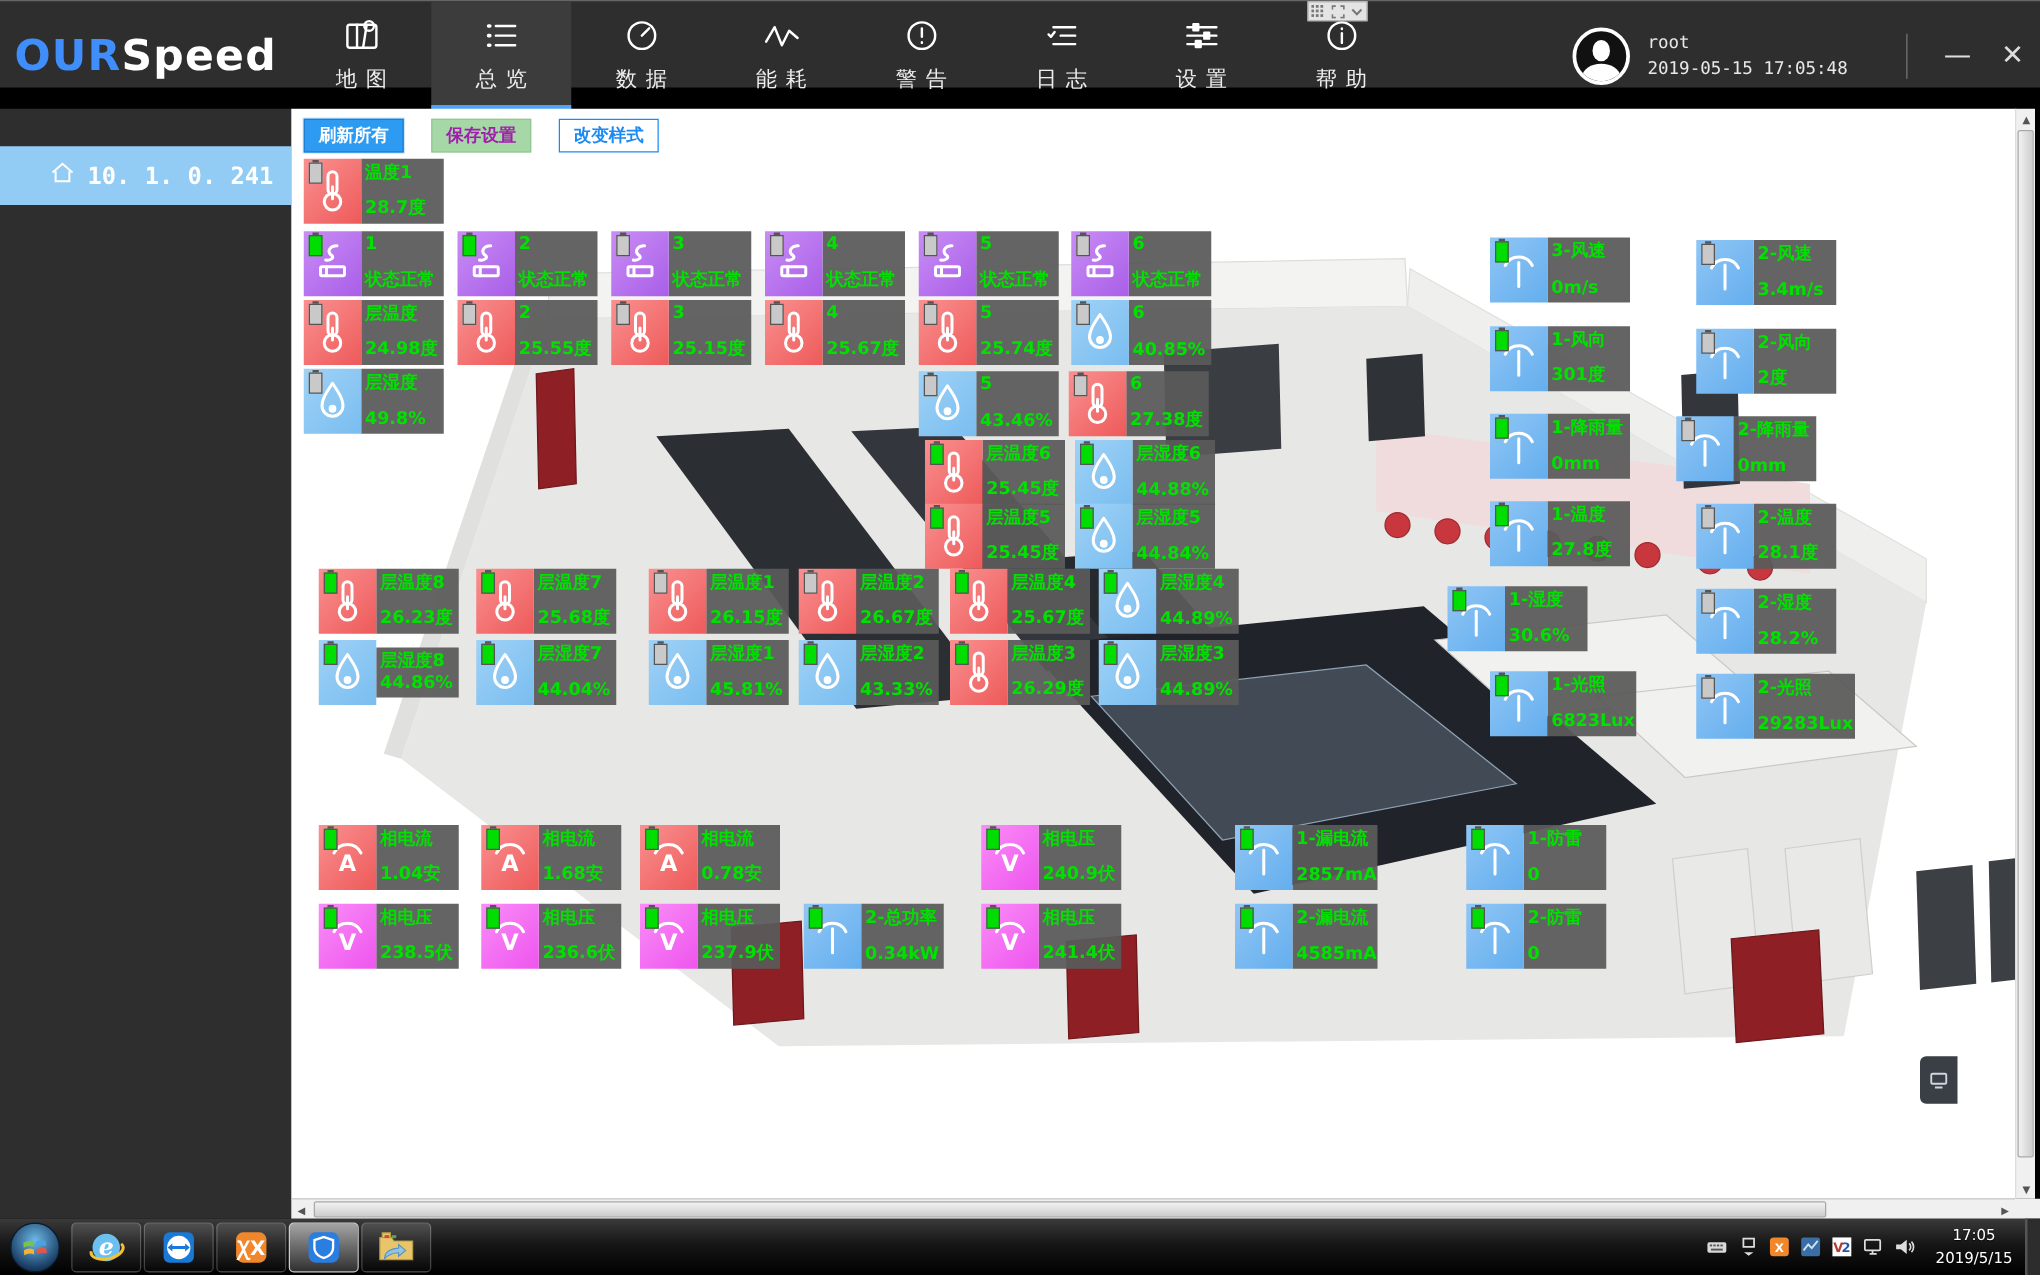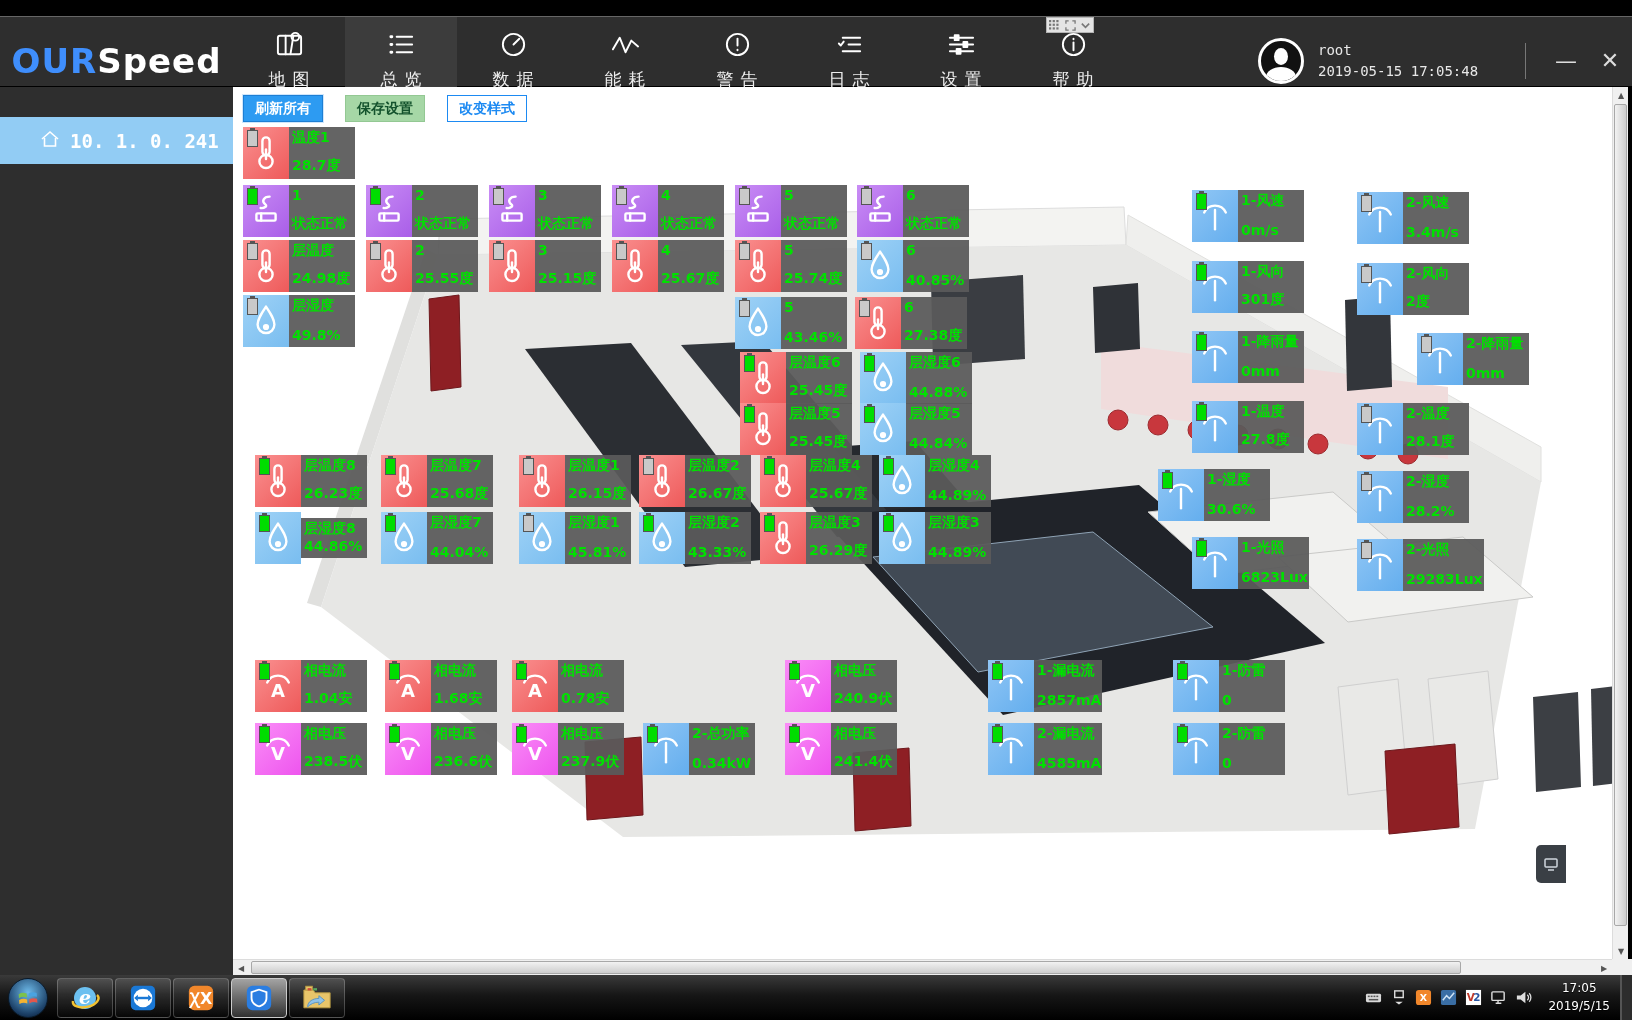--- a/index.html
+++ b/index.html
@@ -1,21 +1,21 @@
 <!DOCTYPE html>
 <html><head>
 <meta charset="utf-8">
 <style>
   * { box-sizing: border-box; margin: 0; padding: 0; }
   html,body { width:1632px; height:1020px; overflow:hidden; background:#000;
     font-family:"DejaVu Sans","Liberation Sans",sans-serif; }
   #app { position:absolute; left:0; top:0; width:1632px; height:1020px; }
 
   
-  .topbar { position:absolute; left:0; top:16px; width:1632px; height:70px; background:#2e2e2e; border-top:1px solid #666; }
+  .topbar { position:absolute; left:0; top:0; width:1632px; height:70px; background:#2e2e2e; border-top:1px solid #666; }
   .logo { position:absolute; left:0; top:0; width:233px; height:87px; display:flex; align-items:center; justify-content:center;
           font-size:34px; font-weight:bold; letter-spacing:1px;}
   .logo .p1 { color:#3f8efc; } .logo .p2 { color:#fff; }
   .nav { position:absolute; left:233px; top:0; height:87px; display:flex; }
   .nav-item { width:112px; height:87px; display:flex; flex-direction:column; align-items:center; justify-content:center;
               gap:9px; color:#eee; font-size:17px; cursor:pointer; position:relative; }
   .nav-item.active { background:#3c3c3c; }
   .nav-item.active::after { content:""; position:absolute; left:0; bottom:0; width:100%; height:4px; background:#4da3f5; }
   .nav-item .nicon svg { width:29px; height:29px; display:block; }
   .nav-item .nlabel { letter-spacing:7px; margin-right:-7px; }
@@ -40,21 +40,21 @@
                font-size:19px; font-weight:bold; cursor:pointer; font-family:"DejaVu Sans Mono","Liberation Mono",monospace;}
   .side-item.active { background:#92ccf4; }
   .side-item svg { width:20px; height:20px; }
 
   
   .content { position:absolute; left:233px; top:87px; width:1379px; height:872px; background:#fff; overflow:hidden; }
   .room-svg { position:absolute; left:0; top:0; }
   .toolbar { position:absolute; left:10px; top:8px; display:flex; gap:22px; z-index:30; }
   .btn { height:27px; padding:0 11px; font-size:14px; font-weight:bold; border:1px solid; display:flex; align-items:center; cursor:pointer; }
   .btn-primary { background:#2d9bf2; color:#fff; border-color:#1d7fd4; box-shadow:0 0 0 1px #cfe6fb; }
-  .btn-success { background:#a6d7a6; color:#14532d; border-color:#93c893; }
+  .btn-success { background:#a6d7a6; color:#a21caf; border-color:#93c893; }
   .btn-outline { background:#fff; color:#1d8af2; border-color:#1d8af2; }
 
   
   .badge { position:absolute; display:flex; width:112px; height:52px; z-index:20; cursor:pointer; }
   .sq { width:46px; height:52px; position:relative; display:flex; align-items:center; justify-content:center; flex:none; }
   .sq svg { width:30px; height:36px; }
   .c-red    { background:linear-gradient(135deg,#fa9090,#ee5a5a); }
   .c-blue   { background:linear-gradient(135deg,#9fd2f6,#79bdf0); }
   .c-purple { background:linear-gradient(135deg,#c98df5,#a95ee8); }
   .c-mag    { background:linear-gradient(135deg,#fa8df7,#ee55ee); }
@@ -875,21 +875,21 @@
         </div>
         <div class="badge" style="left: 959px; top: 103px;">
           <div class="sq c-mblue">
       <span class="batt green"></span>
             <svg viewBox="0 0 24 30" fill="none" stroke="#fff" stroke-width="2" stroke-linecap="round" stroke-linejoin="round">
               <path d="M3 12 A 10 10 0 0 1 21 12"></path>
               <path d="M12 10v16"></path>
             </svg>
     </div>
     <div class="lbl">
-      <span class="t">1-风速</span>
+      <span class="t">3-风速</span>
       <span class="v">0m/s</span>
     </div>
         </div>
         <div class="badge" style="left: 1124px; top: 105px;">
           <div class="sq c-mblue">
       <span class="batt gray"></span>
             <svg viewBox="0 0 24 30" fill="none" stroke="#fff" stroke-width="2" stroke-linecap="round" stroke-linejoin="round">
               <path d="M3 12 A 10 10 0 0 1 21 12"></path>
               <path d="M12 10v16"></path>
             </svg>
@@ -931,21 +931,21 @@
             <svg viewBox="0 0 24 30" fill="none" stroke="#fff" stroke-width="2" stroke-linecap="round" stroke-linejoin="round">
               <path d="M3 12 A 10 10 0 0 1 21 12"></path>
               <path d="M12 10v16"></path>
             </svg>
     </div>
     <div class="lbl">
       <span class="t">1-降雨量</span>
       <span class="v">0mm</span>
     </div>
         </div>
-        <div class="badge" style="left: 1184px; top: 246px;">
+        <div class="badge" style="left: 1108px; top: 246px;">
           <div class="sq c-mblue">
       <span class="batt gray"></span>
             <svg viewBox="0 0 24 30" fill="none" stroke="#fff" stroke-width="2" stroke-linecap="round" stroke-linejoin="round">
               <path d="M3 12 A 10 10 0 0 1 21 12"></path>
               <path d="M12 10v16"></path>
             </svg>
     </div>
     <div class="lbl">
       <span class="t">2-降雨量</span>
       <span class="v">0mm</span>

